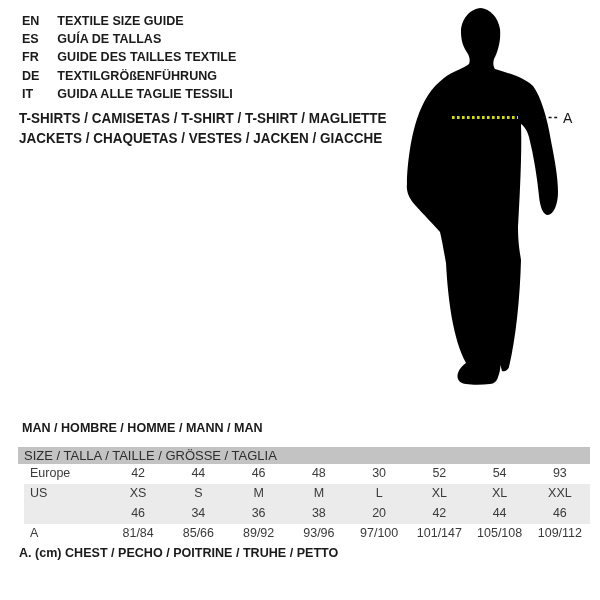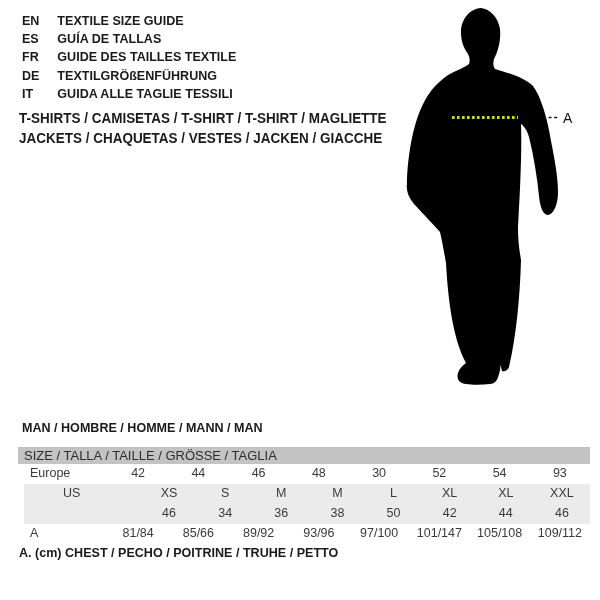--- a/index.html
+++ b/index.html
@@ -36,21 +36,21 @@
   
   .section-title{position:absolute;left:22px;top:420px;font-size:13.5px;font-weight:700;}
 
   
   .size-table{position:absolute;left:18px;top:447px;width:572px;font-size:12.5px;color:var(--table-ink);}
   .t-header{
     background:var(--header-bg);height:17px;line-height:17px;
     padding-left:6px;font-size:13px;color:#2e2e2e;
   }
   .t-row{display:flex;height:20px;line-height:15.5px;align-items:center;margin-left:6px;}
-  .t-row.stripe{background:var(--stripe-bg);padding-left:33px;}
+  .t-row.stripe{background:var(--stripe-bg);}
   .t-label{width:78px;flex:0 0 78px;padding-left:6px;text-align:left;}
   .t-cell{flex:1;text-align:center;}
 
   
   .footnote{position:absolute;left:19px;top:545px;font-size:13.5px;font-weight:700;}
 </style>
 </head>
 <body>
 
 <div class="lang-block cond">
@@ -148,21 +148,21 @@
     <div class="t-cell">XL</div>
     <div class="t-cell">XXL</div>
   </div>
 
   <div class="t-row stripe">
     <div class="t-label"></div>
     <div class="t-cell">46</div>
     <div class="t-cell">34</div>
     <div class="t-cell">36</div>
     <div class="t-cell">38</div>
-    <div class="t-cell">50</div>
+    <div class="t-cell">20</div>
     <div class="t-cell">42</div>
     <div class="t-cell">44</div>
     <div class="t-cell">46</div>
   </div>
 
   <div class="t-row">
     <div class="t-label">A</div>
     <div class="t-cell">81/84</div>
     <div class="t-cell">85/66</div>
     <div class="t-cell">89/92</div>

